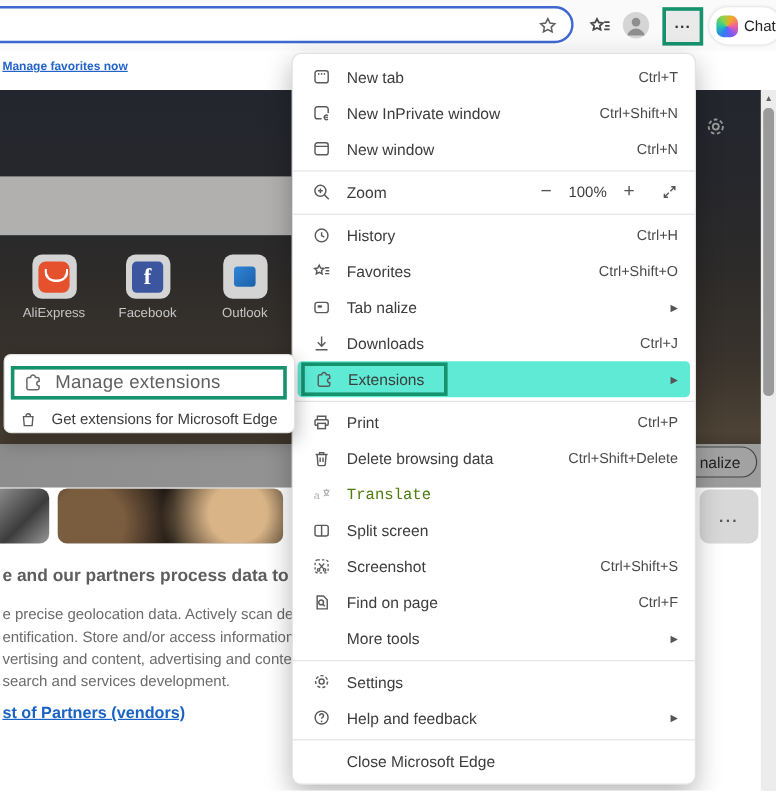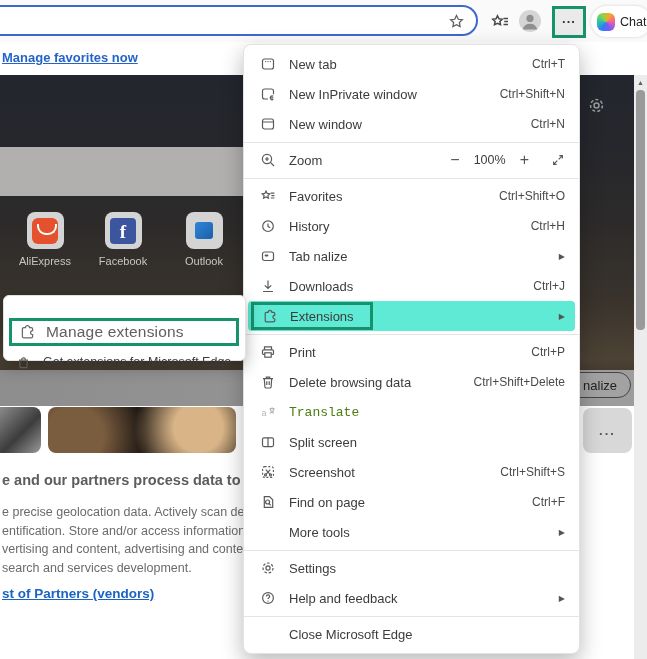--- a/index.html
+++ b/index.html
@@ -66,21 +66,21 @@
     border:3px solid #16926d; display:flex; align-items:center; justify-content:center; }
   .more-dots { color:#333; font-size:13px; font-weight:bold; letter-spacing:1px; line-height:10px; padding-bottom:6px; }
   .chat-btn { position:absolute; left:591px; top:6px; width:60px; height:31px; background:#fff; border-radius:16px;
     box-shadow:0 0 3px rgba(0,0,0,.18); display:flex; align-items:center; padding-left:6px; }
   .copilot-icon { width:18px; height:18px; border-radius:6px;
     background:conic-gradient(from 210deg,#2f7cf6,#24c5a8,#8bd44a,#f6a623,#ef5da8,#7a5af8,#2f7cf6); }
   .chat-label { margin-left:5px; font-size:12.5px; color:#222; }
 
   
   .subbar { position:absolute; z-index:4; left:0; top:42px; width:647px; height:33px; background:#fff; }
-  .manage-fav-link { position:absolute; left:2px; top:8px; font-size:13px; font-weight:bold;
+  .manage-fav-link { position:absolute; left:2px; top:8px; font-size:10px; font-weight:bold;
     color:#2464c9; text-decoration:underline; }
 
   
   .menu { position:absolute; z-index:6; left:243px; top:44px; width:337px; height:610px;
     background:#fff; border:1px solid #e2e2e2; border-radius:8px;
     box-shadow:0 8px 22px rgba(0,0,0,.28); padding-top:4px; overflow:hidden; }
   .mrow { height:30px; display:flex; align-items:center; padding:0 14px 0 16px; }
   .mrow.hl { background:#5eead4; border-radius:4px; margin:0 4px; padding:0 10px 0 12px; }
   .mrow.disabled .mlabel { color:#4d7c0f;font-family:Liberation Mono, monospace; }
   .mi { width:17px; height:16px; margin-right:12px; flex:none; display:flex; align-items:center; }
@@ -92,21 +92,21 @@
   .zoom-controls { display:flex; align-items:center; }
   .zoom-minus, .zoom-plus { font-size:16px; color:#555; padding:0 8px; }
   .zoom-value { font-size:12.5px; color:#3c3c3c; padding:0 6px; }
   .zoom-expand { margin-left:14px; display:flex; }
   .greenbox { display:flex; align-items:center; border:3px solid #16926d; padding:3px 16px 3px 8px; margin-left:-9px; }
   .greenbox .mi { margin-right:11px; }
 
   
   .submenu { position:absolute; z-index:7; left:3px; top:295px; width:243px; height:66px;
     background:#fff; border:1px solid #e2e2e2; border-radius:6px;
-    box-shadow:0 6px 16px rgba(0,0,0,.3); padding-top:18px; }
+    box-shadow:0 6px 16px rgba(0,0,0,.3); padding-top:5px; }
   .smrow { display:flex; align-items:center; }
   .smrow.first { height:35px; padding:0 6px 0 5px; }
   .smrow.second { height:26px; padding:0 10px 0 12px; }
   .sm-greenbox { display:flex; align-items:center; border:3px solid #16926d; padding:2px 10px 2px 7px; flex:1; }
   .smi { width:17px; height:16px; margin-right:10px; flex:none; display:flex; align-items:center; }
   .sm-label-big { font-size:15.5px; color:#5f5f5f; letter-spacing:.2px; white-space:nowrap; }
   .sm-label { font-size:12.5px; color:#3c3c3c; white-space:nowrap; }
 </style>
 </head>
 <body>
@@ -254,37 +254,37 @@
           </svg>
         </span>
       </span>
     </div>
 
     <div class="mdiv"></div>
 
     <div class="mrow">
       <span class="mi">
         <svg width="16" height="16" viewBox="0 0 16 16" fill="none" stroke="#5a5a5a" stroke-width="1.2">
+          <circle cx="8" cy="8.2" r="5.3"></circle>
+            <path d="M8 5.5v2.9l2.2 1.3"></path>
+        </svg>
+      </span>
+      <span class="mlabel">History</span>
+      <span class="msc">Ctrl+H</span>
+    </div>
+
+    <div class="mrow">
+      <span class="mi">
+        <svg width="16" height="16" viewBox="0 0 16 16" fill="none" stroke="#5a5a5a" stroke-width="1.2">
           <path d="M6 3l1.2 2.4 2.6.4-1.9 1.8.5 2.6L6 9l-2.4 1.2.5-2.6-1.9-1.8 2.6-.4z"></path>
           <path d="M10.8 5.2h3.6M11.4 7.6h3M10.8 10h3.6"></path>
         </svg>
       </span>
       <span class="mlabel">Favorites</span>
       <span class="msc">Ctrl+Shift+O</span>
-    </div>
-
-    <div class="mrow">
-      <span class="mi">
-        <svg width="16" height="16" viewBox="0 0 16 16" fill="none" stroke="#5a5a5a" stroke-width="1.2">
-          <circle cx="8" cy="8.2" r="5.3"></circle>
-            <path d="M8 5.5v2.9l2.2 1.3"></path>
-        </svg>
-      </span>
-      <span class="mlabel">History</span>
-      <span class="msc">Ctrl+H</span>
     </div>
 
     <div class="mrow">
       <span class="mi">
         <svg width="16" height="16" viewBox="0 0 16 16" fill="none" stroke="#5a5a5a" stroke-width="1.2">
           <rect x="2.5" y="4" width="11" height="8.5" rx="2"></rect>
           <rect x="4.6" y="6.4" width="3.8" height="2" rx="1" fill="#5a5a5a" stroke="none"></rect>
         </svg>
       </span>
       <span class="mlabel">Tab nalize</span>

